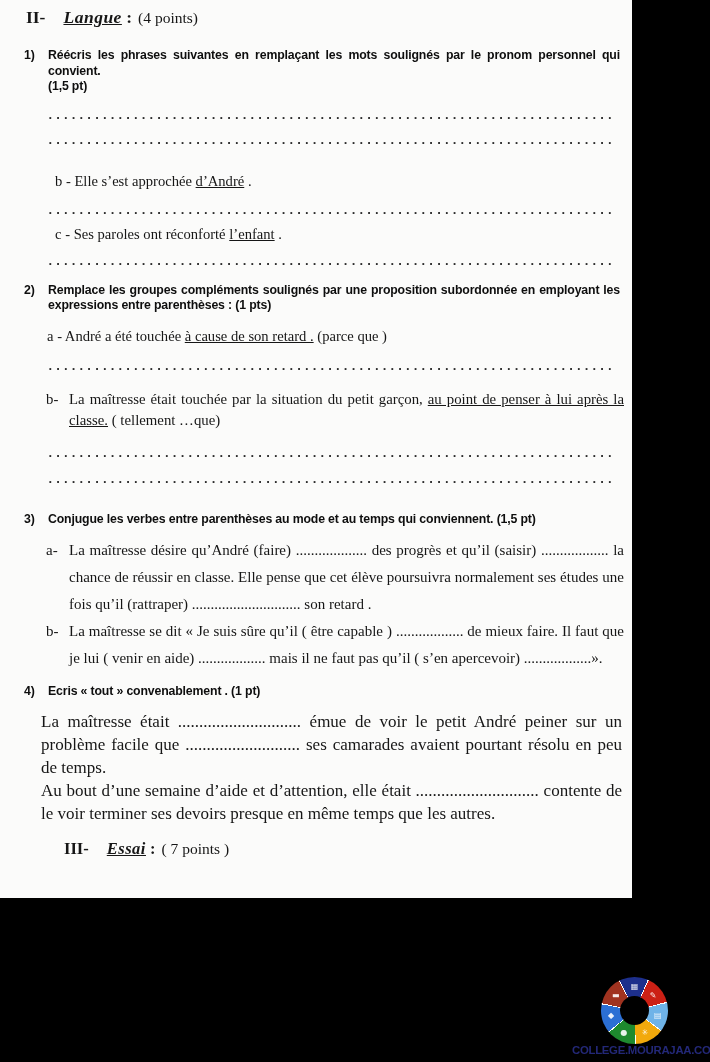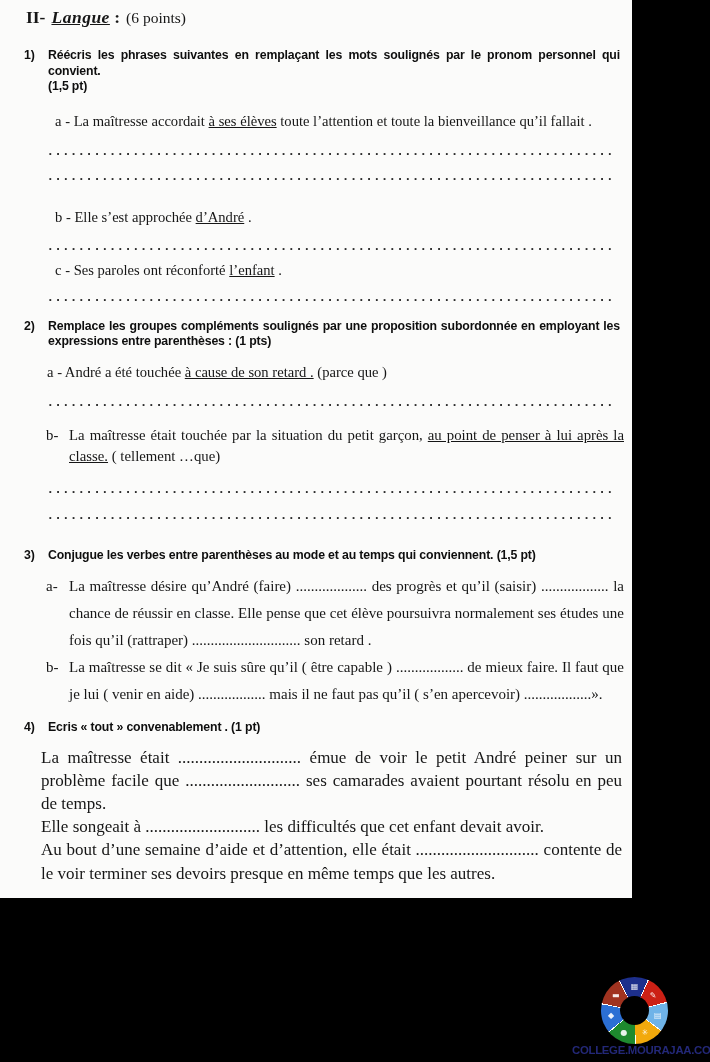--- a/index.html
+++ b/index.html
@@ -15,21 +15,21 @@
     position:absolute; left:0; top:0;
     width:632px; height:898px;
     background:#fbfbfa;
     overflow:hidden;
   }
   
   .sec-heading { font-weight:bold; font-size:17.5px; }
   .sec-heading .numeral { font-weight:bold;margin-left:16px; }
   .sec-heading .title {
     font-style:italic; text-decoration:underline;
-    margin-left:6px; letter-spacing:.5px;
+    margin-left:18px; letter-spacing:.5px;
   }
   .sec-heading .pts { font-weight:normal; font-size:15.5px; margin-left:6px; }
   #heading2 { padding-top:7px; margin-left:10px; }
   #heading3 { margin-top:13px; margin-left:48px; font-size:16.5px; }
   
   .q-header {
     display:flex; margin-left:24px; margin-right:12px;
     font-family:"Liberation Sans", sans-serif;
     font-weight:bold; font-size:12.3px; line-height:15.5px;
     letter-spacing:-0.15px; color:#0e0e0e;
@@ -79,29 +79,28 @@
     font-weight:bold; font-size:11.4px; letter-spacing:-0.3px;
     white-space:nowrap; overflow:hidden;
   }
 </style>
 </head>
 <body>
 
 <div class="paper">
 
   <div class="sec-heading" id="heading2">
-    <span class="numeral">II-</span><span class="title">Langue</span><span> :</span><span class="pts">(6 points)</span>
+    <span class="numeral">II-</span><span class="title">Langue</span><span> :</span><span class="pts">(4 points)</span>
   </div>
 
   <div class="q-header mt20">
     <span class="qnum">1)</span>
     <span class="qtext"><span>Réécris les phrases suivantes en remplaçant les mots soulignés par le pronom personnel qui convient.</span><br><span>(1,5 pt)</span></span>
   </div>
 
-  <p class="item mt16"><span>a - La maîtresse accordait </span><span class="u">à ses élèves</span><span>  toute l’attention et toute la bienveillance qu’il fallait .</span></p>
 
   <div class="dots mt15">........................................................................................................................................................................................................</div>
   <div class="dots mt13">........................................................................................................................................................................................................</div>
 
   <p class="item mt24"><span>b - Elle s’est approchée </span><span class="u">d’André</span><span> .</span></p>
 
   <div class="dots mt14">........................................................................................................................................................................................................</div>
 
   <p class="item mt22"><span>c -  Ses paroles ont réconforté </span><span class="u">l’enfant</span><span> .</span></p>
 
@@ -137,21 +136,20 @@
     <span class="lbl">b-</span>
     <span class="txt">La maîtresse se dit « Je suis sûre qu’il ( être capable ) .................. de mieux faire. Il faut que je lui ( venir en aide)  .................. mais il ne faut pas qu’il ( s’en apercevoir) ..................».</span>
   </div>
 
   <div class="q-header mt12">
     <span class="qnum">4)</span>
     <span class="qtext" style="text-align:left;">Ecris « tout » convenablement . (1 pt)</span>
   </div>
 
   <p class="q4p mt10">La maîtresse était ............................. émue de voir le petit André peiner sur un problème facile que ........................... ses camarades avaient pourtant résolu en peu de temps.</p>
-  <p class="q4p" style="text-align:left;">Elle songeait à ........................... les difficultés que cet enfant devait avoir.</p>
   <p class="q4p">Au bout d’une semaine d’aide et d’attention, elle était ............................. contente de le voir terminer ses devoirs presque en même temps que les autres.</p>
 
   <div class="sec-heading" id="heading3">
     <span class="numeral">III-</span><span class="title">Essai</span><span> :</span><span class="pts">( 7 points )</span>
   </div>
 
 </div>
 
 <div class="logo-ring" style="background: conic-gradient(from -26deg, rgb(29, 47, 140) 0deg, rgb(29, 47, 140) 49.4deg, rgb(255, 255, 255) 49.4deg, rgb(255, 255, 255) 51.4deg, rgb(204, 32, 21) 51.4deg, rgb(204, 32, 21) 100.9deg, rgb(255, 255, 255) 100.9deg, rgb(255, 255, 255) 102.9deg, rgb(111, 179, 232) 102.9deg, rgb(111, 179, 232) 152.3deg, rgb(255, 255, 255) 152.3deg, rgb(255, 255, 255) 154.3deg, rgb(242, 169, 12) 154.3deg, rgb(242, 169, 12) 203.7deg, rgb(255, 255, 255) 203.7deg, rgb(255, 255, 255) 205.7deg, rgb(30, 138, 46) 205.7deg, rgb(30, 138, 46) 255.1deg, rgb(255, 255, 255) 255.1deg, rgb(255, 255, 255) 257.1deg, rgb(43, 111, 212) 257.1deg, rgb(43, 111, 212) 306.6deg, rgb(255, 255, 255) 306.6deg, rgb(255, 255, 255) 308.6deg, rgb(160, 51, 32) 308.6deg, rgb(160, 51, 32) 358deg, rgb(255, 255, 255) 358deg, rgb(255, 255, 255) 360deg);">
   <span class="logo-icon" style="--a:0deg">▦</span>

